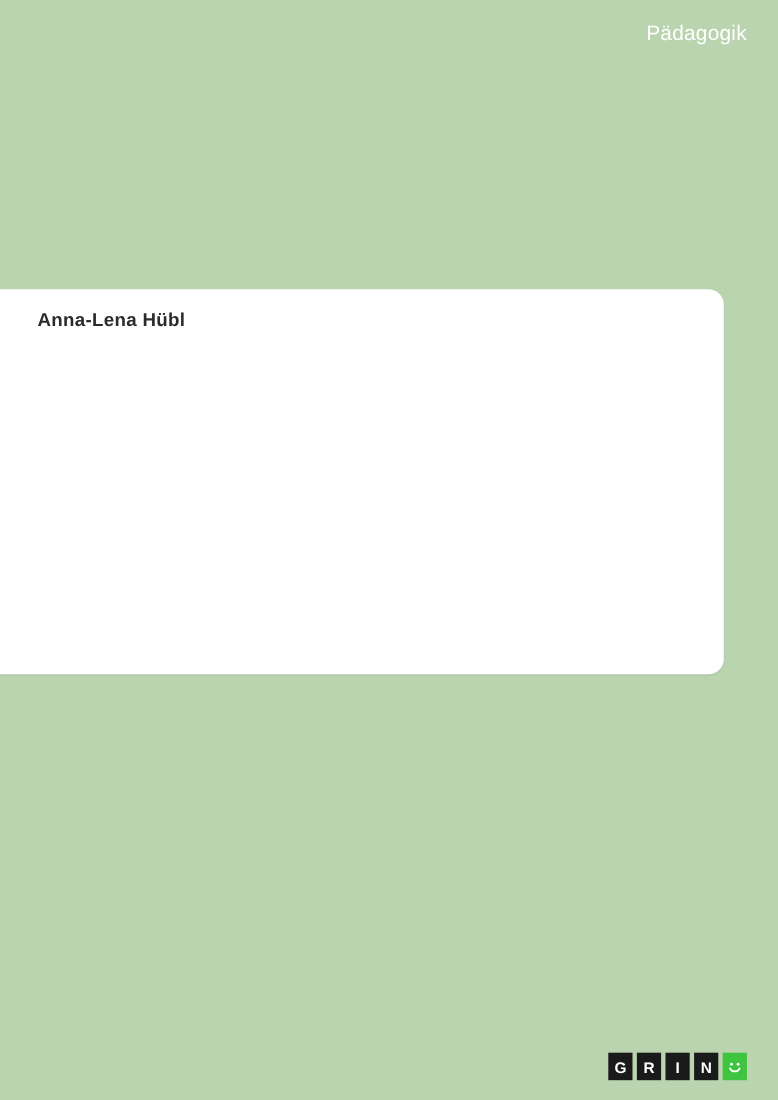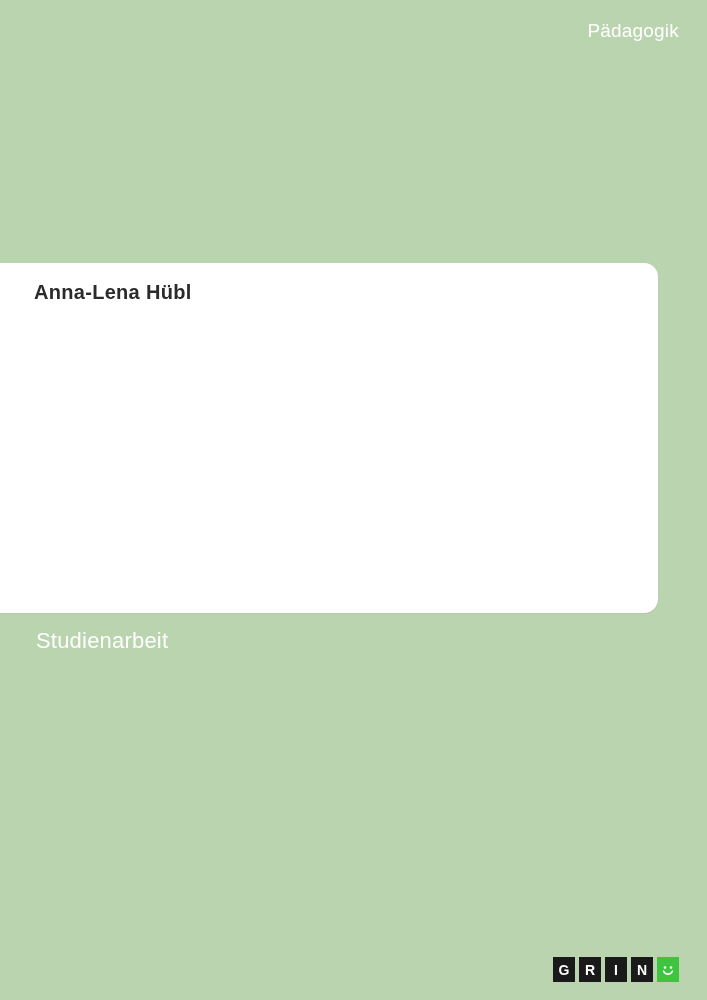--- a/index.html
+++ b/index.html
@@ -36,21 +36,21 @@
     border-top-right-radius: 14px;
     border-bottom-right-radius: 14px;
     box-shadow: 0 1px 2px rgba(0,0,0,0.05);
   }
   .author {
     position: absolute;
     left: 48px;
     top: 18px;
     font-family: "Liberation Sans", sans-serif;
     font-weight: bold;
-    font-size: 20px;
+    font-size: 17px;
     color: #2b2b2b;
     letter-spacing: 0.3px;
     text-align: center;
   }
   .title {
     position: absolute;
     left: 36px;
     top: 62px;
     width: 570px;
     font-family: "Liberation Serif", serif;
@@ -102,21 +102,20 @@
 <body>
 
 <div class="cover">
 
   <div class="category">Pädagogik</div>
 
   <div class="white-card">
     <div class="author">Anna-Lena Hübl</div>
   </div>
 
-  <div class="doctype">Studienarbeit</div>
 
   <div class="logo">
     <div class="glyph">G</div>
     <div class="glyph">R</div>
     <div class="glyph">I</div>
     <div class="glyph">N</div>
     <div class="smiley">
       <svg width="16" height="16" viewBox="0 0 16 16" aria-hidden="true">
         <circle cx="5" cy="5.5" r="1.3" fill="#ffffff"></circle>
         <circle cx="11" cy="5.5" r="1.3" fill="#ffffff"></circle>

